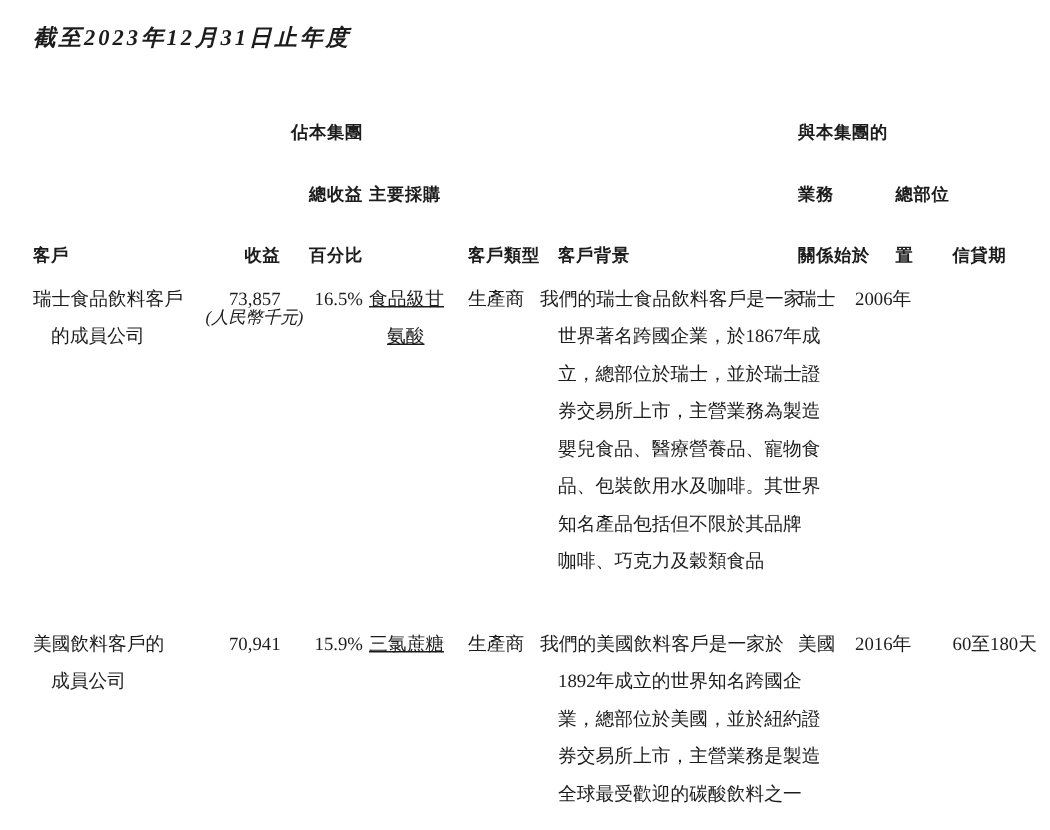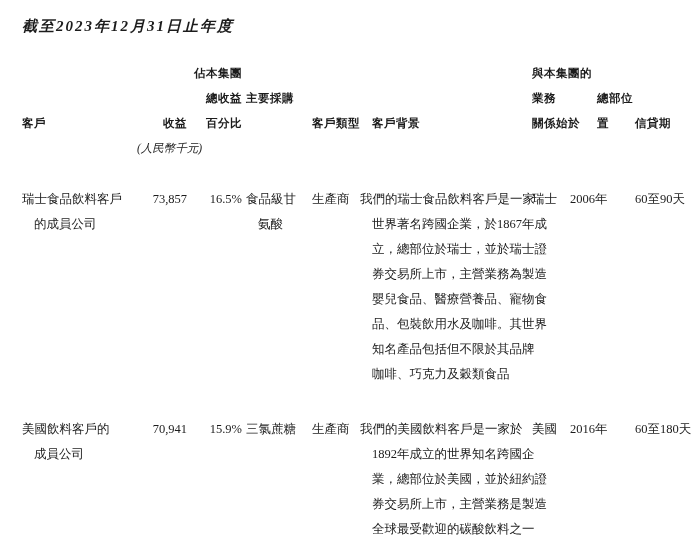--- a/index.html
+++ b/index.html
@@ -30,29 +30,29 @@
   .c2 { width: 50px;  text-align: right; }
   .c3 { width: 55px;  text-align: right; }
   .c4 { width: 66px;  }
   .c5 { width: 52px;  }
   .c6 { width: 172px; }
   .c7 { width: 38px;  }
   .c8 { width: 65px;  }
   .c9 { width: 65px;  }
   
   .hang   { padding-left: 12px; text-indent: -12px; }
-  .c4.pad { padding-left: 16px; text-indent: -12px; } 
+  .c4.pad { padding-left: 16px; text-indent: -12px; text-decoration: underline; } 
   .c5.pad { padding-left: 4px; }
   
   .thead { display: flex; margin-top: 25px; height: 100px; }
   .hc { flex: 0 0 auto; }
   .hl {
     height: 25px; line-height: 25px;
     font-size: 11.5px; font-weight: bold;
-    letter-spacing: 0.5px; white-space: pre;
+    letter-spacing: 0.5px; white-space: pre; margin-top: 16px;
   }
   .hc.c2 .hl, .hc.c3 .hl { text-align: right; }
   .hc.c4 .hl { padding-left: 4px; }
   .hc.c5 .hl { padding-left: 4px; }
   .hc.c6 .hl { padding-left: 12px; }
   .hl.italic { font-weight: normal; font-style: italic; letter-spacing: 0; }
   
   .row1 { margin-top: 26px; }
   .row2 { margin-top: 30px; }
 </style>
@@ -130,21 +130,20 @@
     <div class="c c6 hang">我們的瑞士食品飲料客戶是一家
 世界著名跨國企業，於1867年成
 立，總部位於瑞士，並於瑞士證
 券交易所上市，主營業務為製造
 嬰兒食品、醫療營養品、寵物食
 品、包裝飲用水及咖啡。其世界
 知名產品包括但不限於其品牌
 咖啡、巧克力及穀類食品</div>
     <div class="c c7">瑞士</div>
     <div class="c c8">2006年</div>
-    <div class="c c9">60至90天</div>
   </div>
 
   <div class="trow row2">
     <div class="c c1 hang">美國飲料客戶的
 成員公司</div>
     <div class="c c2">70,941</div>
     <div class="c c3">15.9%</div>
     <div class="c c4 pad">三氯蔗糖</div>
     <div class="c c5 pad">生產商</div>
     <div class="c c6 hang">我們的美國飲料客戶是一家於

